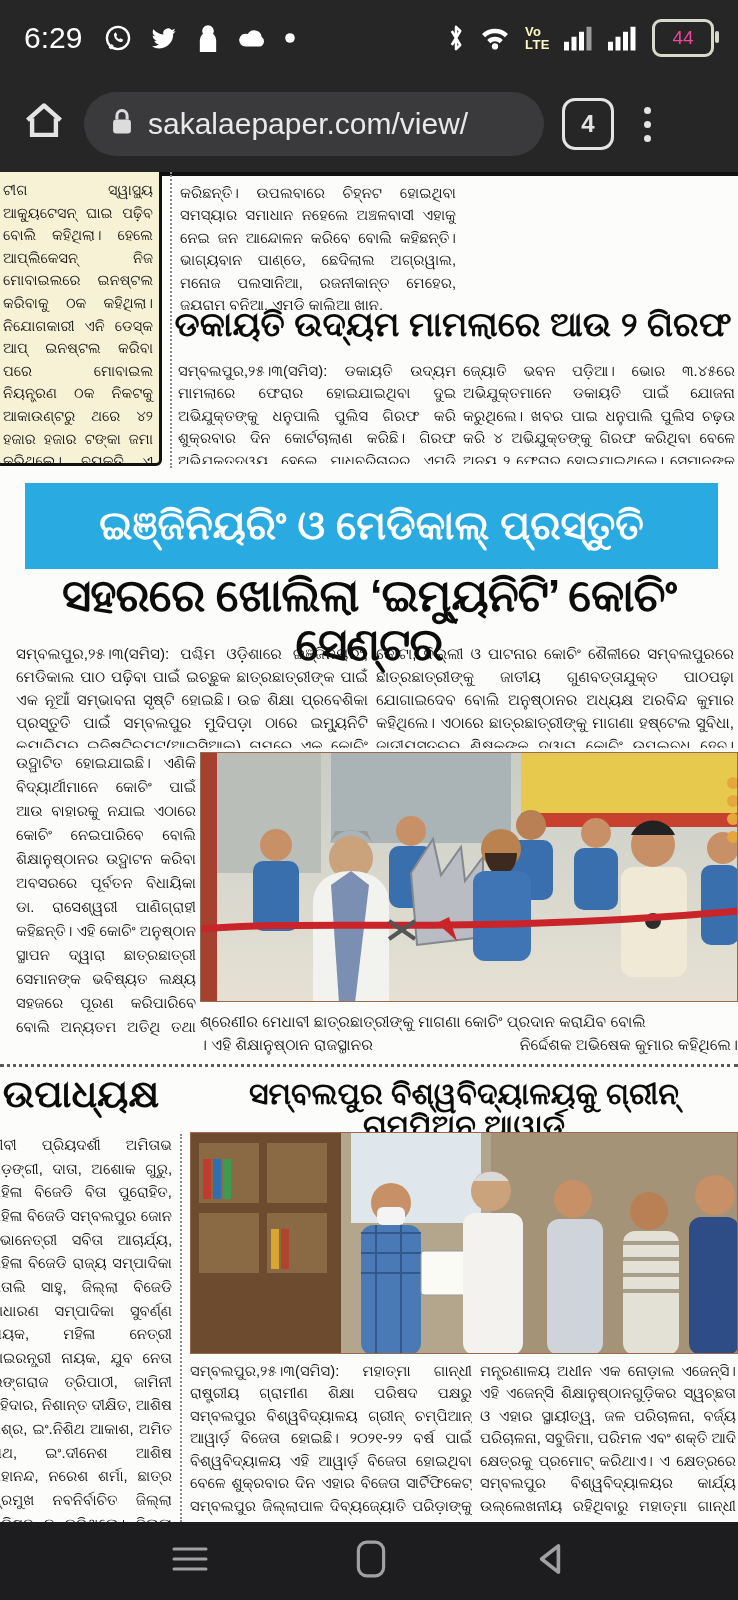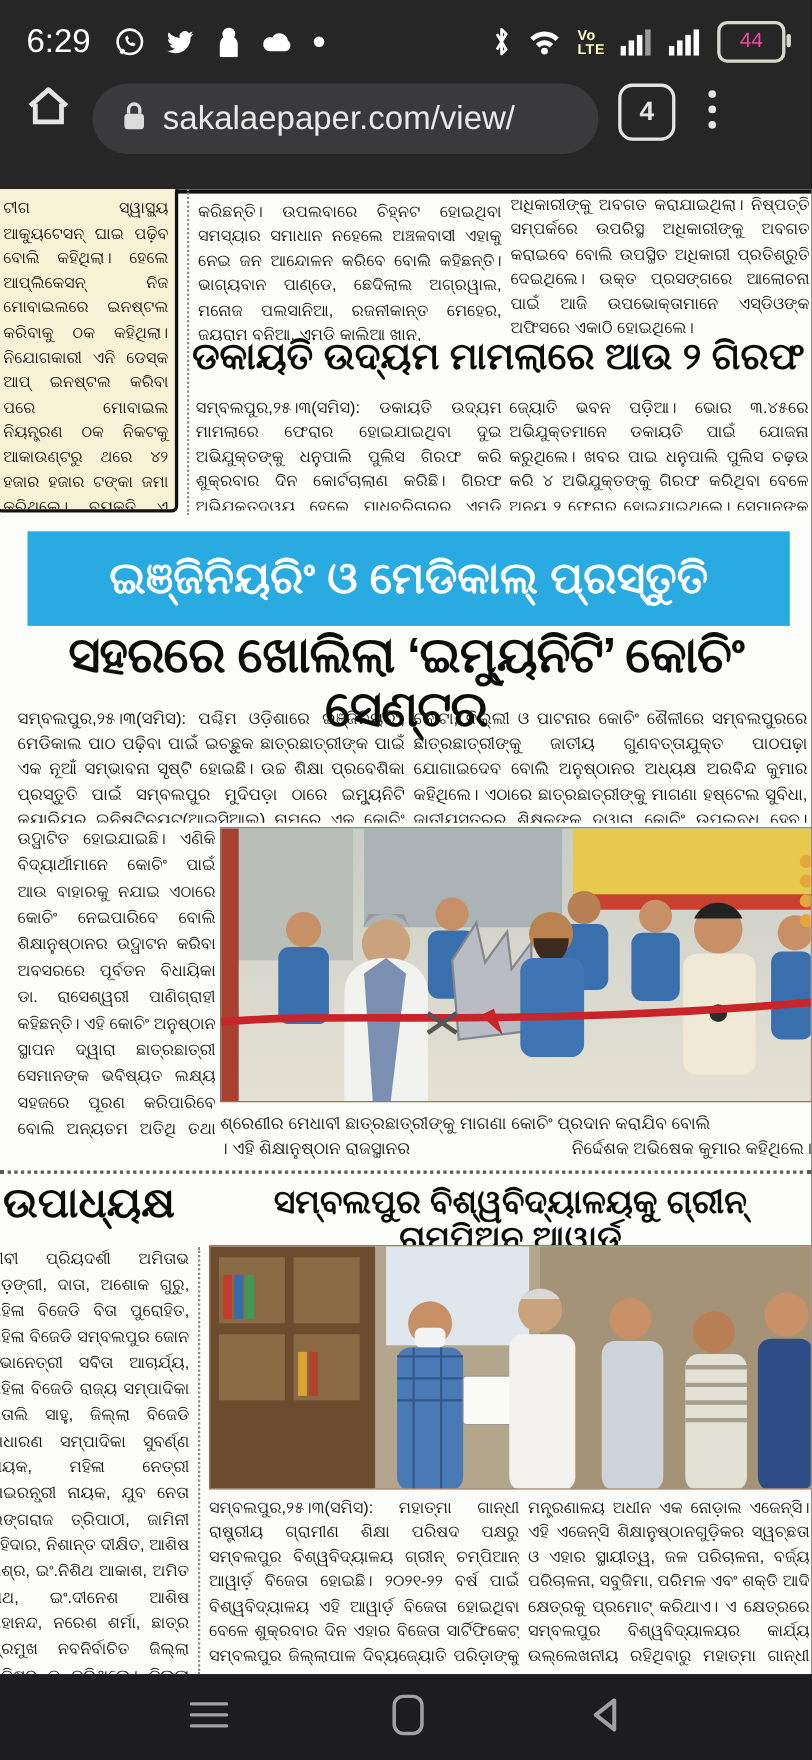--- a/index.html
+++ b/index.html
@@ -11,21 +11,21 @@
   .sb-time{font-size:30px;font-weight:400;margin-right:22px;}
   .sb-left{display:flex;align-items:center;gap:18px;}
   .sb-right{display:flex;align-items:center;gap:14px;margin-left:auto;}
   .sb-ic{display:inline-flex;align-items:center;justify-content:center;}
   .volte{display:flex;flex-direction:column;align-items:flex-start;line-height:1;color:#fef9c3;font-weight:700;}
   .volte span{font-size:13px;letter-spacing:.5px;}
   .batt{display:flex;align-items:center;justify-content:center;width:56px;height:32px;border:3px solid #d9d9c9;
         border-radius:9px;font-size:19px;color:#ec4899;position:relative;}
   .batt:after{content:"";position:absolute;right:-8px;top:9px;width:4px;height:12px;background:#d9d9c9;border-radius:2px;}
   
-  .browserbar{position:absolute;top:76px;left:0;width:738px;height:96px;display:flex;
+  .browserbar{position:absolute;top:76px;left:0;width:738px;height:96px;display:flex;align-items:center;
               padding:0 22px;box-sizing:border-box;gap:18px;}
   .omnibox{display:flex;align-items:center;gap:14px;height:64px;flex:0 0 460px;background:#3a3a3c;
            border-radius:32px;padding:0 26px;box-sizing:border-box;}
   .url{color:#e9e9e9;font-size:30px;white-space:nowrap;overflow:hidden;}
   .tabbox{width:46px;height:46px;border:3.5px solid #e4e4e4;border-radius:13px;color:#e4e4e4;display:flex;
           align-items:center;justify-content:center;font-size:24px;font-weight:700;}
   .kebab{display:flex;flex-direction:column;gap:7px;padding:6px;margin-left:6px;}
   .kebab i{width:7px;height:7px;border-radius:50%;background:#e4e4e4;}
   
   .page{position:absolute;top:172px;left:0;width:738px;height:1350px;background:#fcfcfa;color:#121212;overflow:hidden;}
@@ -149,21 +149,20 @@
       </span>
   </div>
 
   <div class="page">
     <div class="toprule"></div>
 
     <div class="abs tl-box txt">ଟୀଗ ସ୍ୱାସ୍ଥ୍ୟ ଆକ୍ୟୁଟେସନ୍ ଘାଇ ପଢ଼ିବ ବୋଲି କହିଥିଲା। ହେଲେ ଆପ୍ଲିକେସନ୍ ନିଜ ମୋବାଇଲରେ ଇନଷ୍ଟଲ କରିବାକୁ ଠକ କହିଥିଲା। ନିଯୋଗକାରୀ ଏନି ଡେସ୍କ ଆପ୍ ଇନଷ୍ଟଲ କରିବା ପରେ ମୋବାଇଲ ନିୟନ୍ତ୍ରଣ ଠକ ନିକଟକୁ ଆକାଉଣ୍ଟରୁ ଥରେ ୪୨ ହଜାର ହଜାର ଟଙ୍କା ଜମା କରିଥିଲେ। ବ୍ୟକ୍ତି ଏ ସମ୍ପର୍କରେ ଆଜି ଏତଲା ଦେବା ପରେ ମାମଲା</div>
     <div class="abs vdot" style="left:170px;top:0;height:296px;"></div>
 
     <div class="abs col txt" style="left:180px;top:10px;width:276px;height:128px;">କରିଛନ୍ତି। ଉପଲବାରେ ଚିହ୍ନଟ ହୋଇଥିବା ସମସ୍ୟାର ସମାଧାନ ନହେଲେ ଅଞ୍ଚଳବାସୀ ଏହାକୁ ନେଇ ଜନ ଆନ୍ଦୋଳନ କରିବେ ବୋଲି କହିଛନ୍ତି। ଭାଗ୍ୟବାନ ପାଣ୍ଡେ, ଛେଦିଲାଲ ଅଗ୍ରୱାଲ, ମନୋଜ ପଲସାନିଆ, ରଜନୀକାନ୍ତ ମେହେର, ଜୟରାମ ବନିଆ, ଏମ୍ଡି କାଲିଆ ଖାନ୍,</div>
-    <div class="abs col txt" style="left:464px;top:4px;width:272px;height:160px;">ଅଧିକାରୀଙ୍କୁ ଅବଗତ କରାଯାଇଥିଲା। ନିଷ୍ପତ୍ତି ସମ୍ପର୍କରେ ଉପରିସ୍ଥ ଅଧିକାରୀଙ୍କୁ ଅବଗତ କରାଇବେ ବୋଲି ଉପସ୍ଥିତ ଅଧିକାରୀ ପ୍ରତିଶ୍ରୁତି ଦେଇଥିଲେ। ଉକ୍ତ ପ୍ରସଙ୍ଗରେ ଆଲୋଚନା ପାଇଁ ଆଜି ଉପଭୋକ୍ତାମାନେ ଏସ୍ଡିଓଙ୍କ ଅଫିସରେ ଏକାଠି ହୋଇଥିଲେ।</div>
 
     <div class="abs headline" style="left:170px;top:134px;width:566px;font-size:34px;">ଡକାୟତି ଉଦ୍ୟମ ମାମଲାରେ ଆଉ ୨ ଗିରଫ</div>
     <div class="abs col txt" style="left:178px;top:188px;width:278px;height:104px;">ସମ୍ବଲପୁର,୨୫।୩(ସମିସ): ଡକାୟତି ଉଦ୍ୟମ ମାମଲାରେ ଫେରାର ହୋଇଯାଇଥିବା ଦୁଇ ଅଭିଯୁକ୍ତଙ୍କୁ ଧନୁପାଲି ପୁଲିସ ଗିରଫ କରି ଶୁକ୍ରବାର ଦିନ କୋର୍ଟଚାଲାଣ କରିଛି। ଗିରଫ ଅଭିଯୁକ୍ତଦ୍ୱୟ ହେଲେ ମାଧବରିଚାରର ଏମ୍ଡି ଇସଲ୍ ଓ ପିଡବ୍ଲୁଡି କଲୋନୀ ସୋନୁ ଚାନ୍ଦ। ଧନୁପାଲି ଥାନା</div>
     <div class="abs col txt" style="left:463px;top:188px;width:272px;height:104px;">ଜ୍ୟୋତି ଭବନ ପଡ଼ିଆ। ଭୋର ୩.୪୫ରେ ଅଭିଯୁକ୍ତମାନେ ଡକାୟତି ପାଇଁ ଯୋଜନା କରୁଥିଲେ। ଖବର ପାଇ ଧନୁପାଲି ପୁଲିସ ଚଢ଼ଉ କରି ୪ ଅଭିଯୁକ୍ତଙ୍କୁ ଗିରଫ କରିଥିବା ବେଳେ ଅନ୍ୟ ୨ ଫେରାର ହୋଇଯାଇଥିଲେ। ସେମାନଙ୍କୁ ଆଜି ଗିରଫ କରି କୋର୍ଟଚାଲାଣ କରାଯାଇଛି।</div>
 
     <div class="abs headline bigh">ସହରରେ ଖୋଲିଲା ‘ଇମ୍ୟୁନିଟି’ କୋଚିଂ ସେଣ୍ଟର</div>
 
     <div class="abs kicker">ଇଞ୍ଜିନିୟରିଂ ଓ ମେଡିକାଲ୍ ପ୍ରସ୍ତୁତି</div>
 
     <div class="abs col txt" style="left:16px;top:470px;width:352px;height:106px;font-size:15.2px;">ସମ୍ବଲପୁର,୨୫।୩(ସମିସ): ପଶ୍ଚିମ ଓଡ଼ିଶାରେ ଇଞ୍ଜିନିୟରିଂ, ମେଡିକାଲ ପାଠ ପଢ଼ିବା ପାଇଁ ଇଚ୍ଛୁକ ଛାତ୍ରଛାତ୍ରୀଙ୍କ ପାଇଁ ଏକ ନୂଆଁ ସମ୍ଭାବନା ସୃଷ୍ଟି ହୋଇଛି। ଉଚ୍ଚ ଶିକ୍ଷା ପ୍ରବେଶିକା ପ୍ରସ୍ତୁତି ପାଇଁ ସମ୍ବଲପୁର ମୁଦିପଡ଼ା ଠାରେ ଇମ୍ୟୁନିଟି କ୍ୟାରିୟର୍ ଇନିଷ୍ଟିଚ୍ୟୁଟ୍(ଆଇସିଆଲ) ନାମରେ ଏକ କୋଚିଂ ଶିକ୍ଷାନୁଷ୍ଠାନ</div>

